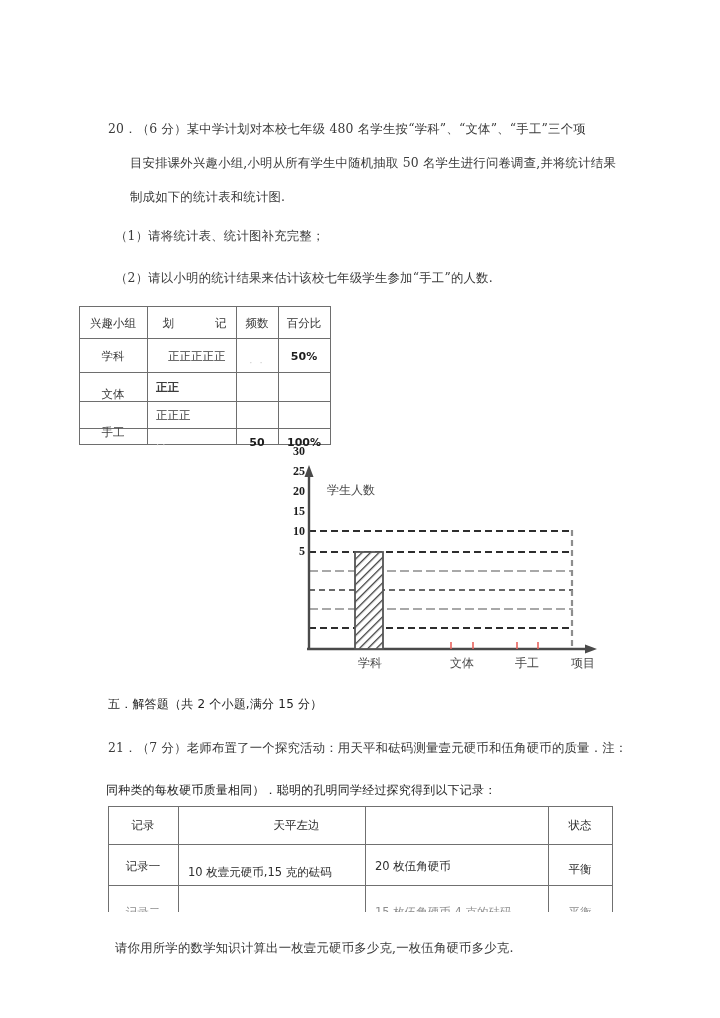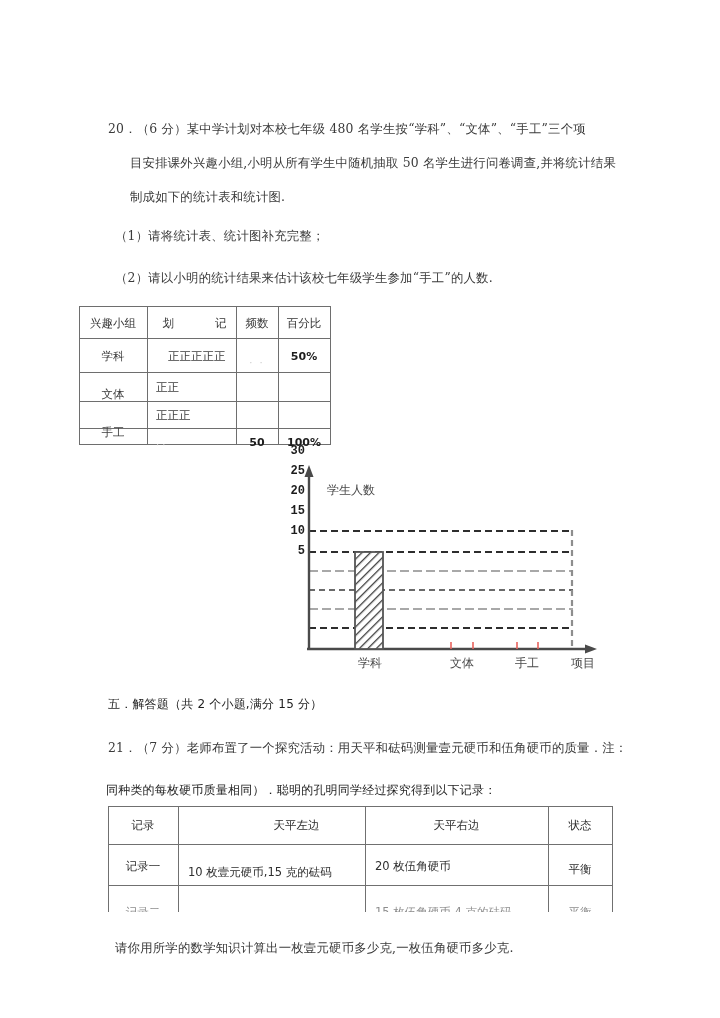--- a/index.html
+++ b/index.html
@@ -89,21 +89,21 @@
   #bar-chart {
     position: absolute;
     left: 283px;
     top: 444px;
     width: 320px;
     height: 232px;
   }
   #bar-chart .ytick {
     position: absolute;
     right: 0;
-    font-family: Liberation Mono, monospace;
+    font-family: Liberation Serif, serif;
     font-size: 12px;
     font-weight: bold;
     color: #1d1d1d;
     text-align: right;
     width: 24px;
   }
   #bar-chart .axis-name {
     position: absolute;
     font-size: 12px;
     color: #4a4a4a;
@@ -185,21 +185,21 @@
     <div class="cell hdr spaced" style="left:68px; top:2px;  width:89px; height:30px;">划　　记</div>
     <div class="cell hdr" style="left:157px;top:2px;  width:42px; height:30px;">频数</div>
     <div class="cell hdr" style="left:199px;top:2px;  width:52px; height:30px;">百分比</div>
 
     <div class="cell" style="left:0;    top:34px; width:68px; height:32px;">学科</div>
     <div class="cell tally" style="left:68px; top:34px; width:89px; height:32px;margin-left:12px;">正正正正正</div>
     <div class="cell faint" style="left:157px;top:40px; width:42px; height:32px;">· ·</div>
     <div class="cell sans" style="left:199px;top:34px; width:52px; height:32px;">50%</div>
 
     <div class="cell" style="left:0;    top:74px; width:68px; height:28px;">文体</div>
-    <div class="cell tally" style="left:68px; top:67px; width:89px; height:28px;">正正</div>
+    <div class="cell tally" style="left:68px; top:67px; width:89px; height:28px;font-weight:bold;">正正</div>
     <div class="cell" style="left:157px;top:67px; width:42px; height:28px;"></div>
     <div class="cell sans" style="left:199px;top:67px; width:52px; height:28px;"></div>
 
     <div class="cell" style="left:0;    top:96px; width:68px; height:26px;"></div>
     <div class="cell tally" style="left:68px; top:96px; width:89px; height:26px;">正正正</div>
     <div class="cell" style="left:157px;top:96px; width:42px; height:26px;"></div>
     <div class="cell sans" style="left:199px;top:96px; width:52px; height:26px;"></div>
 
     <div class="cell" style="left:0;    top:114px; width:68px; height:24px;">手工</div>
     <div class="cell faint tally" style="left:68px; top:126px; width:89px; height:24px;">· ·</div>
@@ -275,21 +275,20 @@
     <div class="grid-line" style="left:0; top:79px;  width:505px; height:1.2px;"></div>
 
     <div class="grid-line" style="left:0;     top:0; width:1.2px; height:106px;"></div>
     <div class="grid-line" style="left:70px;  top:0; width:1px;   height:106px;"></div>
     <div class="grid-line" style="left:257px; top:0; width:1px;   height:106px;"></div>
     <div class="grid-line" style="left:440px; top:0; width:1px;   height:106px;"></div>
     <div class="grid-line" style="left:503.8px;top:0;width:1.2px; height:106px;"></div>
 
     <div class="cell ctr" style="left:0;    top:0;  width:70px;  height:38px;">记录</div>
     <div class="cell ctr" style="left:70px; top:0;  width:187px; height:38px;margin-left:25px;">天平左边</div>
-    <div class="cell ctr" style="left:257px;top:0;  width:183px; height:38px;">天平右边</div>
     <div class="cell ctr" style="left:440px;top:0;  width:64px;  height:38px;">状态</div>
 
     <div class="cell ctr" style="left:0;    top:41px; width:70px;  height:38px;">记录一</div>
     <div class="cell lft" style="left:70px; top:47px; width:187px; height:38px;">10 枚壹元硬币,15 克的砝码</div>
     <div class="cell lft" style="left:257px;top:41px; width:183px; height:38px;">20 枚伍角硬币</div>
     <div class="cell ctr" style="left:440px;top:44px; width:64px;  height:38px;">平衡</div>
 
     <div class="cell ctr clipped" style="left:0;    top:88px; width:70px;  height:36px;">记录二</div>
     <div class="cell lft clipped" style="left:70px; top:88px; width:187px; height:36px;"></div>
     <div class="cell lft clipped" style="left:257px;top:88px; width:183px; height:36px;">15 枚伍角硬币,4 克的砝码</div>

